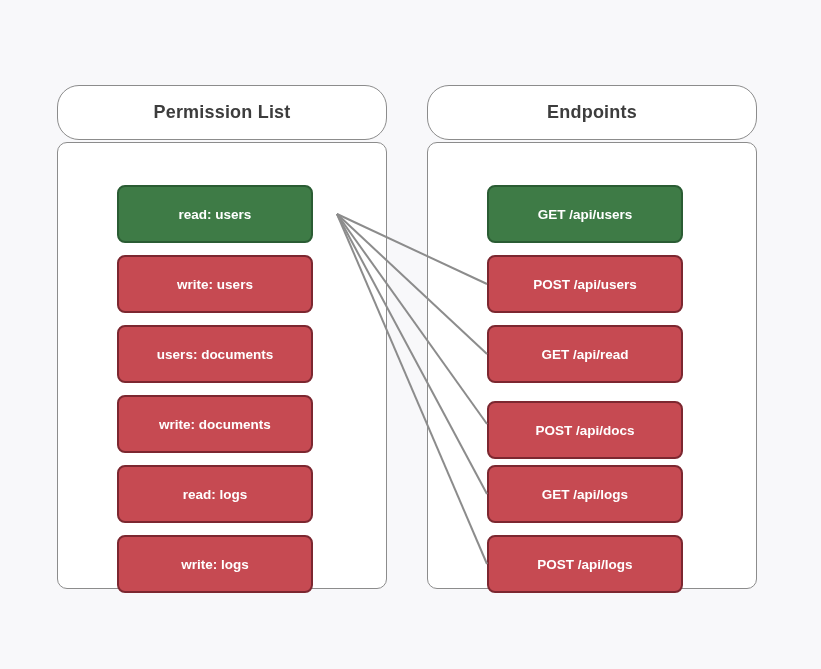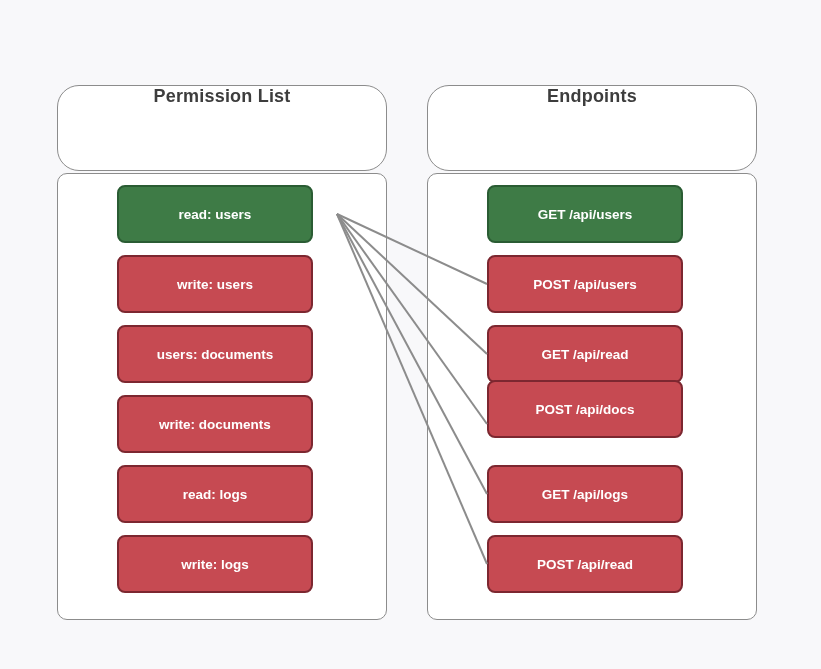--- a/index.html
+++ b/index.html
@@ -25,26 +25,26 @@
     height:669px;
     overflow:hidden;
   }
   .panel{
     position:absolute;
     top:85px;
     width:330px;
   }
   .panel-header{
     box-sizing:border-box;
-    height:86px;
+    height:55px;
     background:var(--panel-bg);
     border:1.5px solid var(--panel-border);
     border-radius:22px;
     display:flex;
-    align-items:flex-start;
+    align-items:center;
     justify-content:center;
   }
   .panel-title{
     margin:0;
     font-size:18px;
     font-weight:600;
     color:var(--title-text);
     letter-spacing:.2px;
   }
   .panel-body{
@@ -126,28 +126,28 @@
     <div class="panel-body"></div>
   <div class="node denied" style="top: 170px;">
         <span>POST /api/users</span>
       </div>
       <div class="node granted" style="top: 100px;">
         <span>GET /api/users</span>
       </div>
       <div class="node denied" style="top: 240px;">
         <span>GET /api/read</span>
       </div>
-      <div class="node denied" style="top: 295px;">
+      <div class="node denied" style="top: 316px;">
         <span>POST /api/docs</span>
       </div>
       <div class="node denied" style="top: 380px;">
         <span>GET /api/logs</span>
       </div>
       <div class="node denied" style="top: 450px;">
-        <span>POST /api/read</span>
+        <span>POST /api/logs</span>
       </div>
     </section>
 
   <svg class="overlay" viewBox="0 0 821 669" xmlns="http://www.w3.org/2000/svg">
       <line x1="337" y1="214" x2="487" y2="284" stroke="#8c8c8c" stroke-width="2"></line>
       <line x1="337" y1="214" x2="487" y2="354" stroke="#8c8c8c" stroke-width="2"></line>
       <line x1="337" y1="214" x2="487" y2="424" stroke="#8c8c8c" stroke-width="2"></line>
       <line x1="337" y1="214" x2="487" y2="494" stroke="#8c8c8c" stroke-width="2"></line>
       <line x1="337" y1="214" x2="487" y2="564" stroke="#8c8c8c" stroke-width="2"></line>
     </svg>

